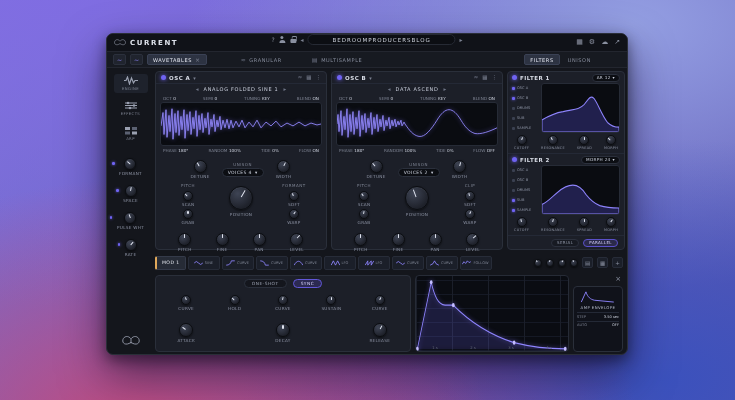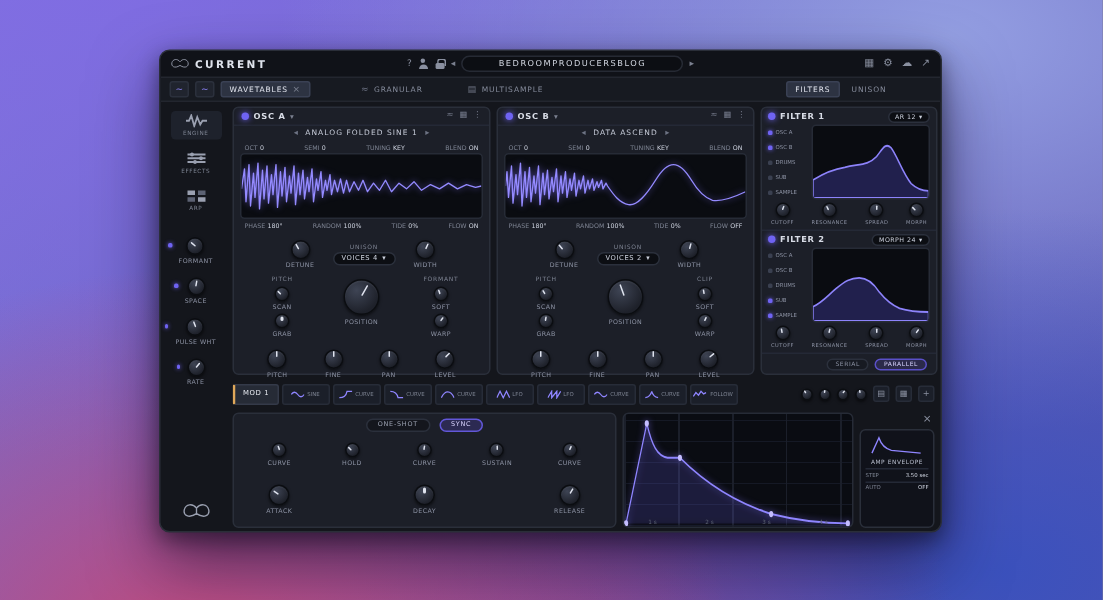--- a/index.html
+++ b/index.html
@@ -6,21 +6,21 @@
 html,body{width:735px;height:400px;overflow:hidden}
 body{position:relative;background:
  radial-gradient(ellipse at 18% 110%, rgba(214,70,110,.85), transparent 42%),
  radial-gradient(ellipse at 55% 118%, rgba(170,60,120,.55), transparent 42%),
  radial-gradient(ellipse at 90% 95%, rgba(55,80,190,.9), transparent 45%),
  radial-gradient(ellipse at 86% 6%, rgba(150,162,228,.95), transparent 50%),
  radial-gradient(ellipse at 8% -5%, rgba(128,108,228,.9), transparent 55%),
  linear-gradient(135deg,#7f74d8 0%,#6a63c4 45%,#5b57ae 100%)}
 .window{position:absolute;left:106px;top:33px;width:522px;height:322px;background:#14161c;border:1px solid #2a2e38;border-radius:7px;box-shadow:0 20px 45px rgba(12,6,35,.55),0 5px 14px rgba(0,0,0,.45);overflow:hidden}
 
-.topbar{position:absolute;left:0;top:0;right:0;height:18px;background:#101218;border-bottom:1px solid #23262f;display:flex;align-items:center;padding:0 7px;gap:5px}
+.topbar{position:absolute;left:0;top:0;right:0;height:18px;background:#101218;border-bottom:1px solid #23262f;display:flex;padding:0 7px;gap:5px}
 .brand{display:flex;align-items:center;gap:4px}
 .brand-title{font-size:7px;font-weight:bold;letter-spacing:1.6px;color:#dfe3ec}
 .tb-ic{font-size:7px;color:#8a90a0;line-height:1;cursor:default}
 .preset-zone{position:absolute;left:50%;transform:translateX(-50%);display:flex;align-items:center;gap:4px}
 .u-ic{position:relative;width:7px;height:7px;display:inline-block}
 .u-ic.user::before{content:"";position:absolute;left:2px;top:0;width:3px;height:3px;border-radius:50%;background:#8a90a0}
 .u-ic.user::after{content:"";position:absolute;left:.5px;bottom:0;width:6px;height:3px;border-radius:3px 3px 0 0;background:#8a90a0}
 .u-ic.lock::before{content:"";position:absolute;left:1.5px;top:0;width:4px;height:4px;border:1px solid #8a90a0;border-bottom:none;border-radius:2px 2px 0 0}
 .u-ic.lock::after{content:"";position:absolute;left:.5px;top:3px;width:6px;height:4px;background:#8a90a0;border-radius:1px}
 .q-ic{font-size:6px;color:#8a90a0}

